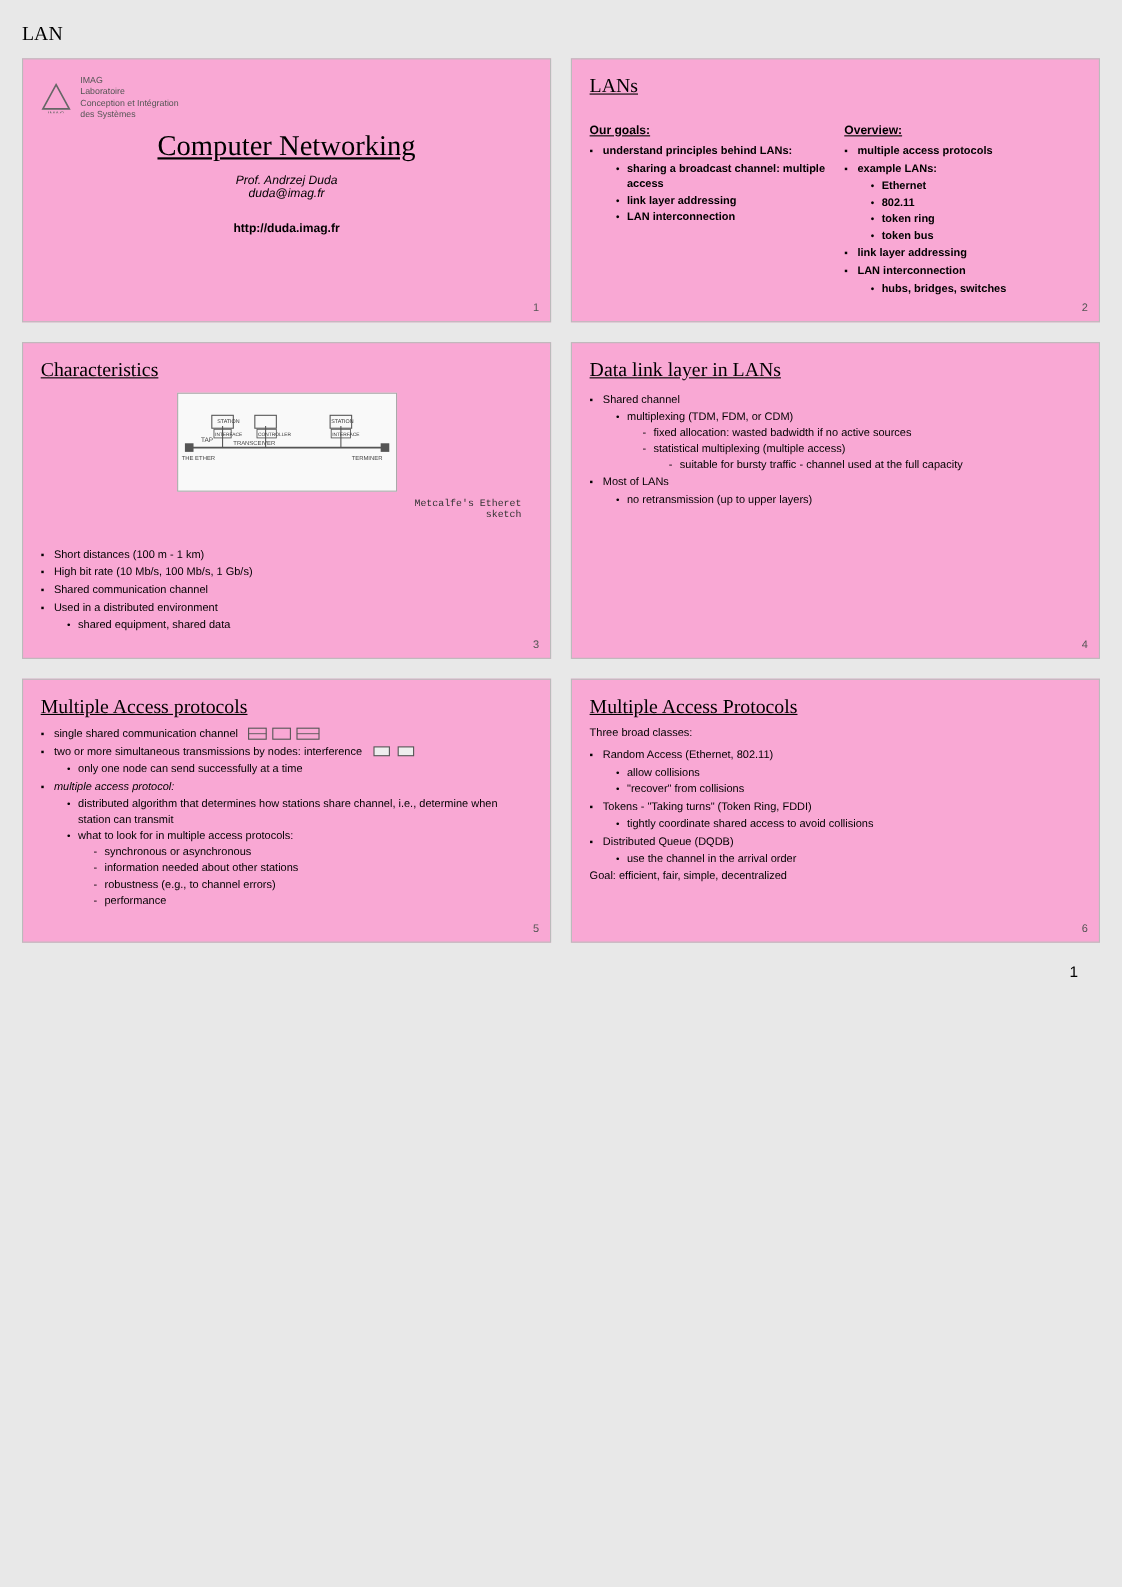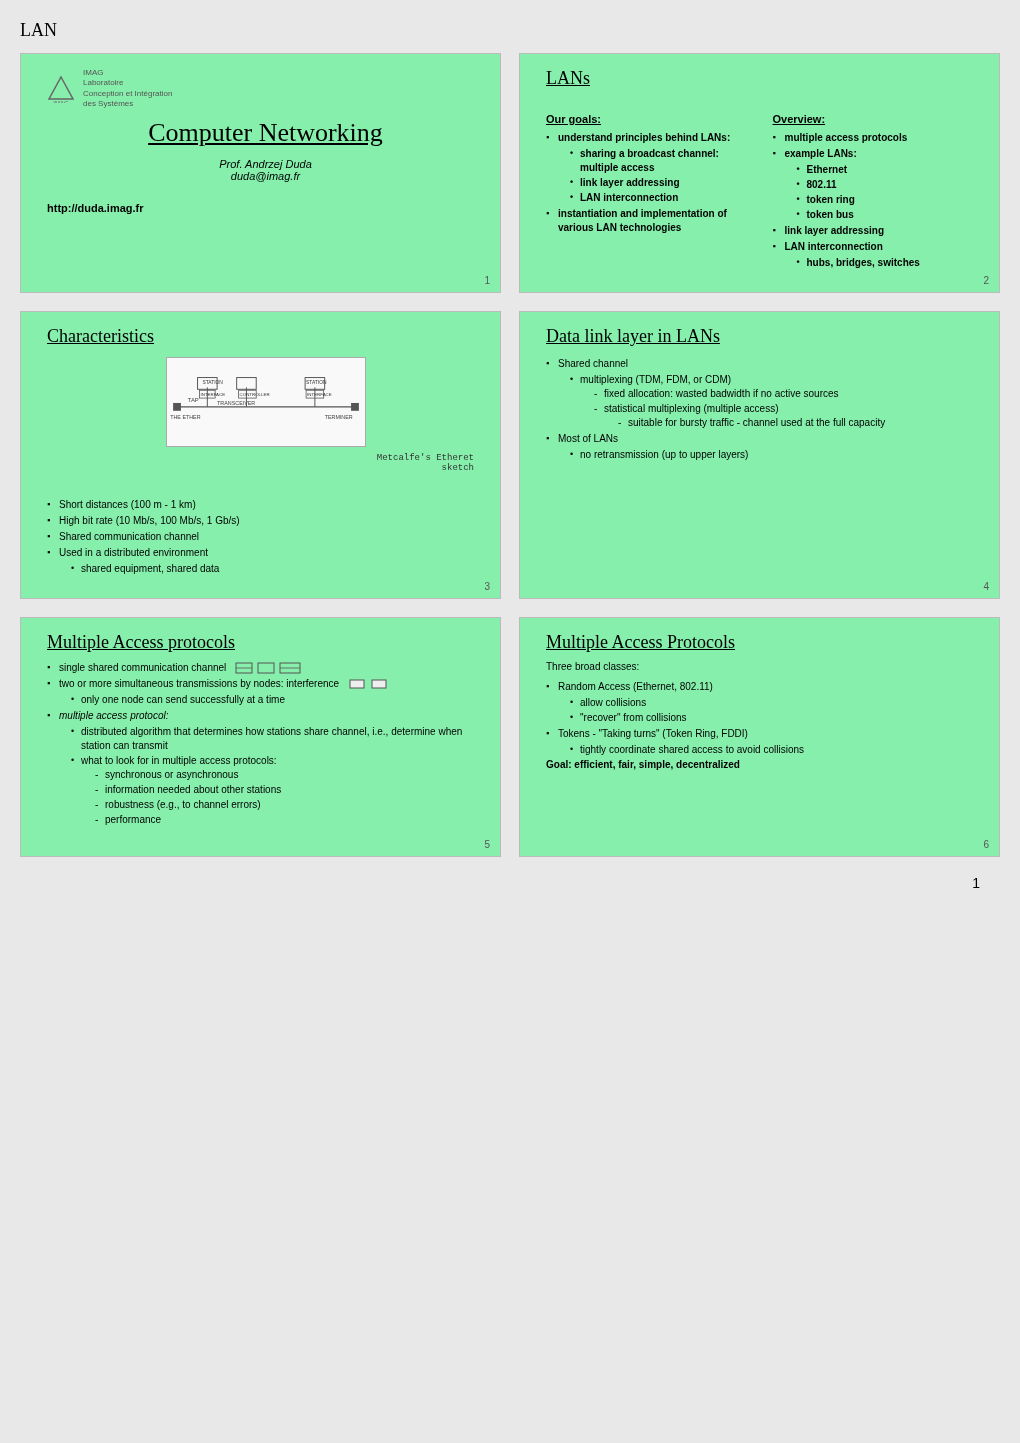--- a/index.html
+++ b/index.html
@@ -16,23 +16,23 @@
       margin-bottom: 12px;
       font-family: 'Times New Roman', serif;
     }
     .slides-grid {
       display: grid;
       grid-template-columns: 1fr 1fr;
       gap: 18px;
       margin-bottom: 18px;
     }
     .slide {
-      background: #86efac;
+      background: #f9a8d4;
       border: 1px solid #bbb;
-      padding: 14px 16px 20px 26px;
+      padding: 14px 16px 20px 16px;
       position: relative;
       min-height: 240px;
     }
     .slide-number {
       position: absolute;
       bottom: 6px;
       right: 10px;
       font-size: 10px;
       color: #555;
     }
@@ -70,20 +70,21 @@
       font-weight: normal;
       margin-bottom: 18px;
     }
     .slide1-author {
       text-align: center;
       font-style: italic;
       font-size: 11px;
       margin-bottom: 4px;
     }
     .slide1-url {
+      text-align: center;
       font-size: 11px;
       font-weight: bold;
       margin-top: 20px;
     }
 
     
     .slide2-title {
       font-size: 18px;
       font-family: 'Times New Roman', serif;
       text-decoration: underline;
@@ -264,21 +265,20 @@
       <div class="slide2-col">
         <div class="slide2-col-header">Our goals:</div>
         <ul class="bullet-list">
           <li>understand principles behind LANs:
             <ul class="sub-list">
               <li>sharing a broadcast channel: multiple access</li>
               <li>link layer addressing</li>
               <li>LAN interconnection</li>
             </ul>
           </li>
-          <li>instantiation and implementation of various LAN technologies</li>
         </ul>
       </div>
 
       <div class="slide2-col">
         <div class="slide2-col-header">Overview:</div>
         <ul class="bullet-list">
           <li>multiple access protocols</li>
           <li>example LANs:
             <ul class="sub-list">
               <li>Ethernet</li>
@@ -443,21 +443,26 @@
         <ul class="sub-list">
           <li>allow collisions</li>
           <li>"recover" from collisions</li>
         </ul>
       </li>
       <li>Tokens - "Taking turns" (Token Ring, FDDI)
         <ul class="sub-list">
           <li>tightly coordinate shared access to avoid collisions</li>
         </ul>
       </li>
+      <li>Distributed Queue (DQDB)
+        <ul class="sub-list">
+          <li>use the channel in the arrival order</li>
+        </ul>
+      </li>
     </ul>
-    <p style="font-size:10px; font-weight:bold;">Goal: efficient, fair, simple, decentralized</p>
+    <p style="font-size:10px; ">Goal: efficient, fair, simple, decentralized</p>
     <div class="slide-number">6</div>
   </div>
 </div>
 
 <div class="page-footer">
   <span>1</span>
 </div>
 
 </body></html>

